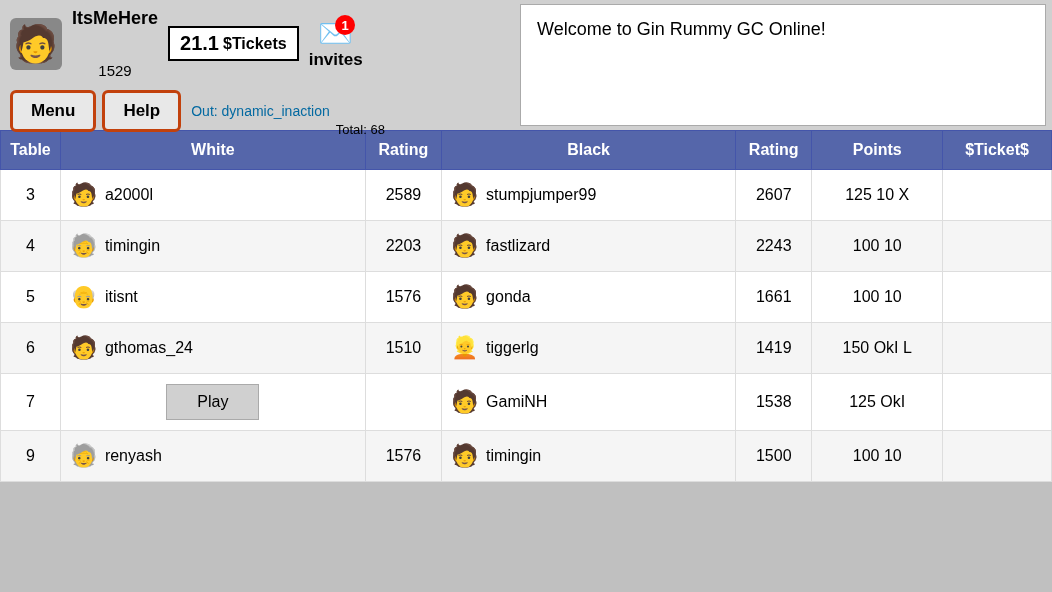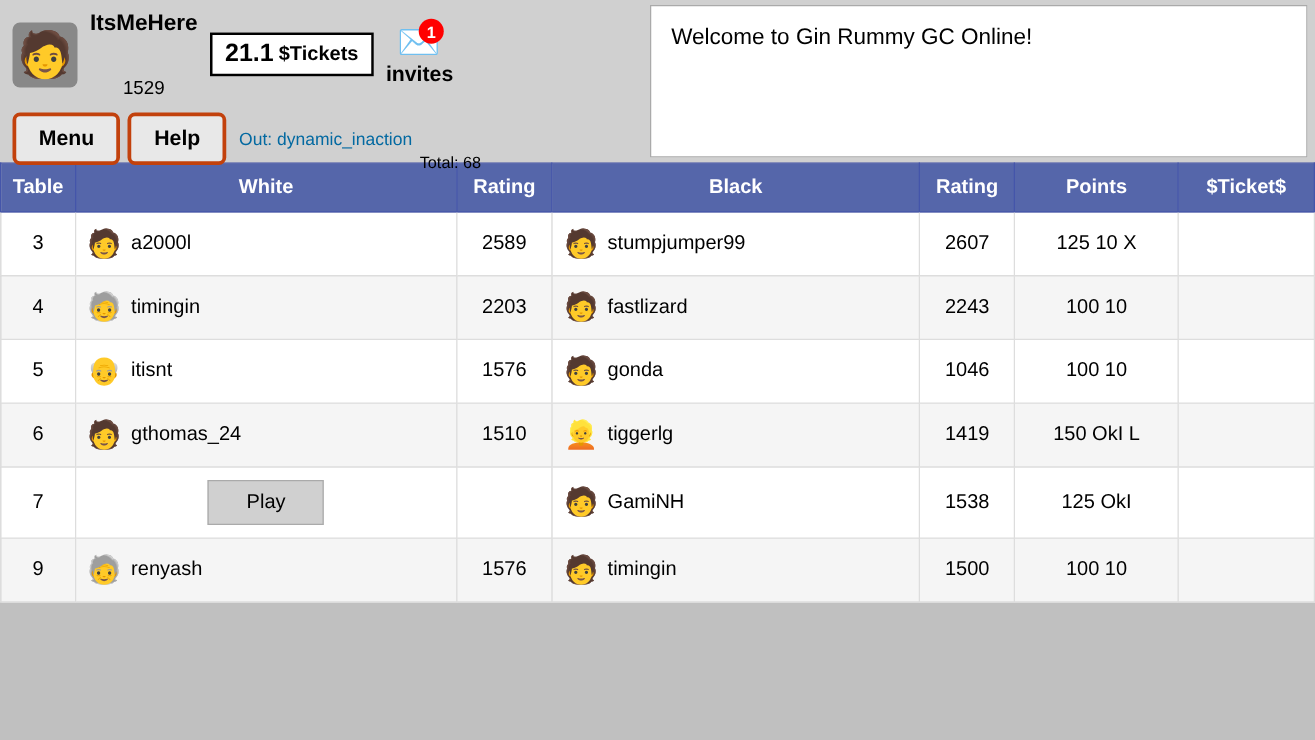--- a/index.html
+++ b/index.html
@@ -333,21 +333,21 @@
             <span>itisnt</span>
           </div>
         </td>
         <td>1576</td>
         <td>
           <div class="player-cell">
             <span class="player-avatar">🧑</span>
             <span>gonda</span>
           </div>
         </td>
-        <td>1046</td>
+        <td>1661</td>
         <td>100 10</td>
         <td></td>
       </tr>
       <tr>
         <td>6</td>
         <td>
           <div class="player-cell">
             <span class="player-avatar">🧑</span>
             <span>gthomas_24</span>
           </div>

